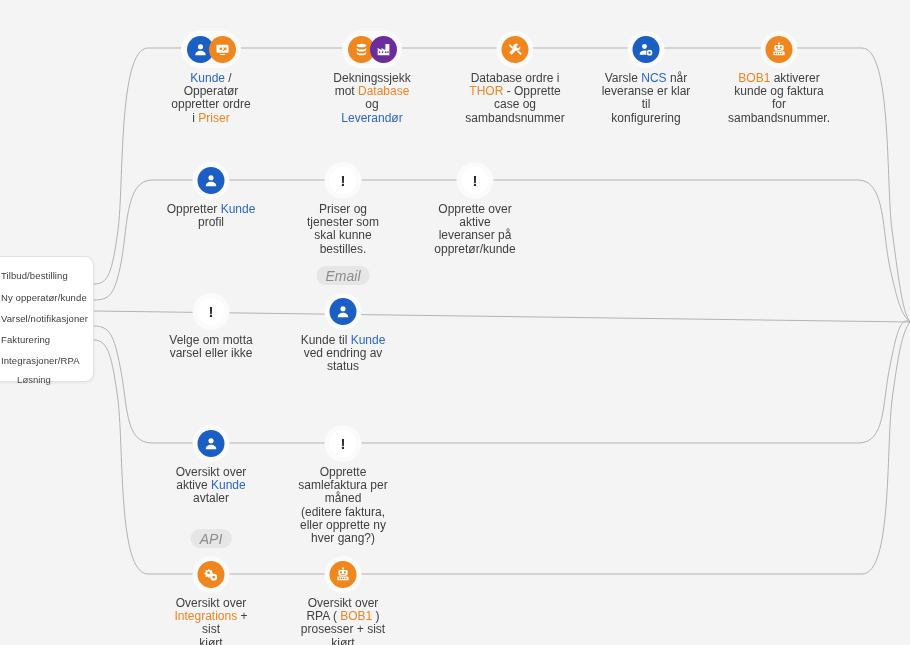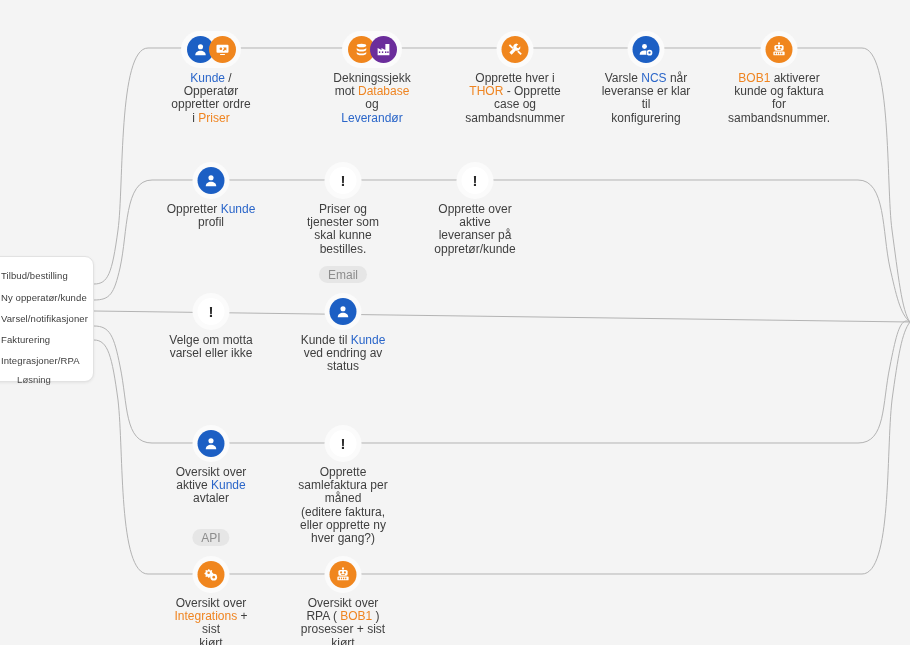--- a/index.html
+++ b/index.html
@@ -58,21 +58,21 @@
     position:absolute;top:41px;left:50%;transform:translateX(-50%);
     text-align:center;font-size:12px;line-height:13.2px;
     color:#3f3f3f;white-space:pre-line;
   }
   .caption .b{color:#2b66c9;}
   .caption .o{color:#ef8522;}
 
   .badge{
     position:absolute;top:-27px;left:50%;transform:translateX(-50%);
     background:#e6e6e6;color:#8d8d8d;border-radius:9px;
-    font-size:12px;padding:2.6px 9px;line-height:1;white-space:nowrap;
+    font-size:14px;padding:2.6px 9px;line-height:1;white-space:nowrap;font-style:italic;
   }
 </style>
 </head>
 <body>
 
 <div id="stage">
 
   <svg id="wires" viewBox="0 0 910 645" xmlns="http://www.w3.org/2000/svg">
     <g fill="none" stroke="#b3b3b3" stroke-width="1">
 
@@ -147,21 +147,21 @@
       <div class="node" style="left: 425px; top: 31px; width: 180px;">
         <div class="halo one">
           <div class="disc" style="background: rgb(240, 134, 30);">
             <svg width="15" height="15" viewBox="0 0 24 24" fill="#fff">
       <path d="M14.6 2.2a5.6 5.6 0 0 0-5 7.9L3 16.7l3.6 3.6 6.6-6.6a5.6 5.6 0 0 0 7.2-6.9l-3 3-2.5-.6-.6-2.5 3-3a5.7 5.7 0 0 0-1.7-.5z"></path>
       <path d="M4.1 3.4 2 5.5l5.7 5.7 2.1-2.1z"></path>
       <path d="M17.6 13.4l-2.1 2.1 5.3 5.3 2.1-2.1z"></path>
             </svg>
           </div>
         </div>
-        <div class="caption"><span>Opprette hver i </span><span class="o">THOR</span><span> - Opprette
+        <div class="caption"><span>Database ordre i </span><span class="o">THOR</span><span> - Opprette
 case og sambandsnummer</span></div>
       </div>
       <div class="node" style="left: 556px; top: 31px; width: 180px;">
         <div class="halo one">
           <div class="disc" style="background: rgb(28, 95, 196);">
             <svg width="15" height="15" viewBox="0 0 24 24" fill="#fff">
       <circle cx="9.6" cy="7.2" r="3.9"></circle>
       <path d="M1.8 20.2c0-4.3 3.5-6.6 7.8-6.6 1.2 0 2.3.2 3.3.5-.5.9-.8 2-.8 3.1 0 1.2.3 2.2.9 3.1z"></path>
       <circle cx="17.6" cy="17" r="4.6"></circle>
       <circle cx="17.6" cy="17" r="1.8" fill="#1c5fc4"></circle>

